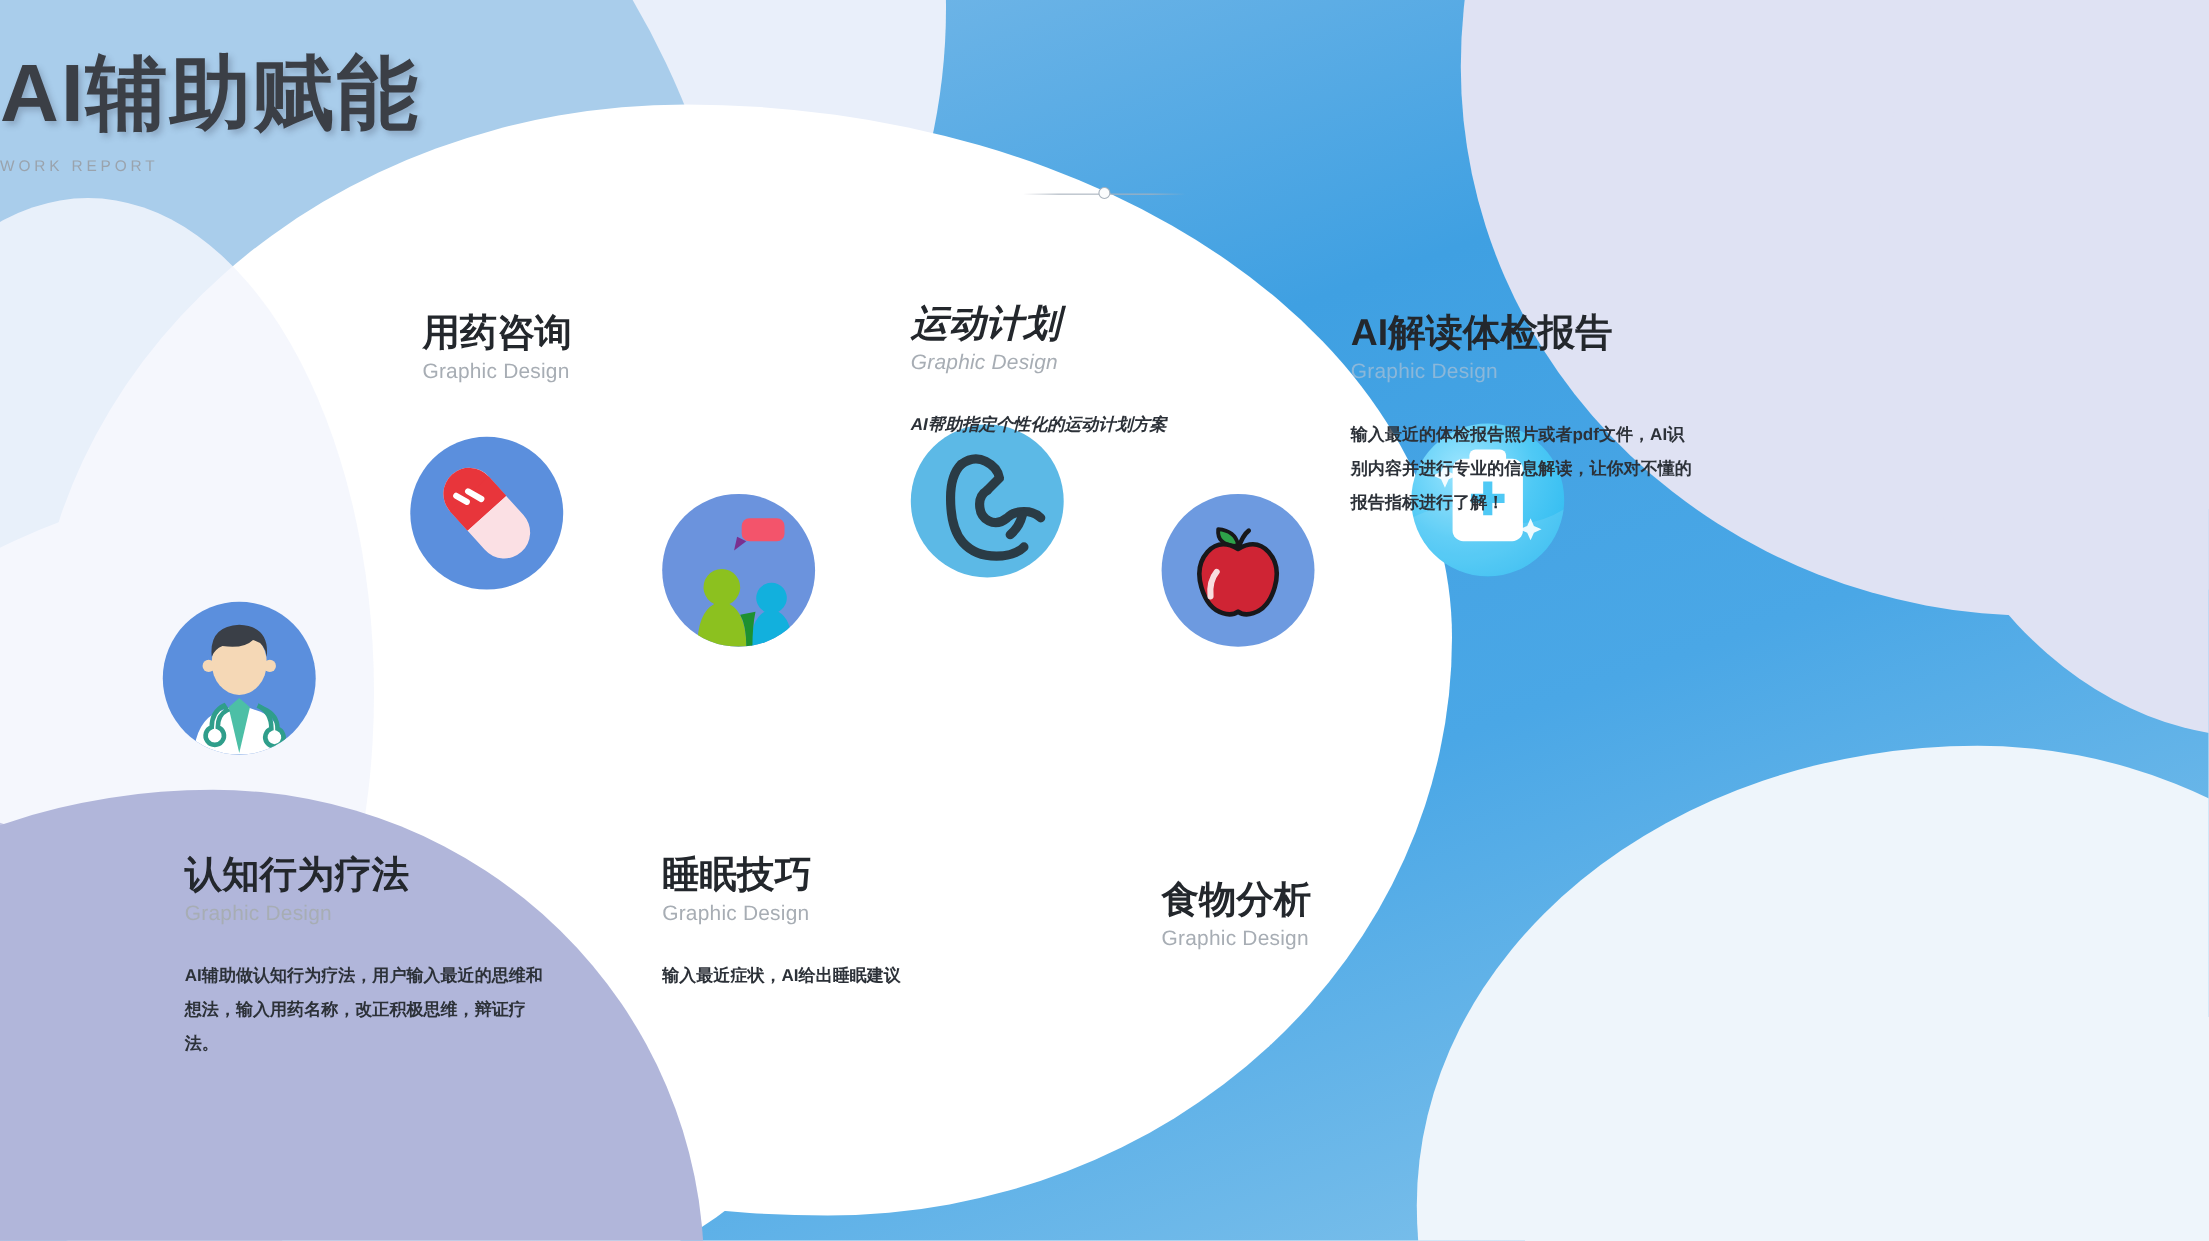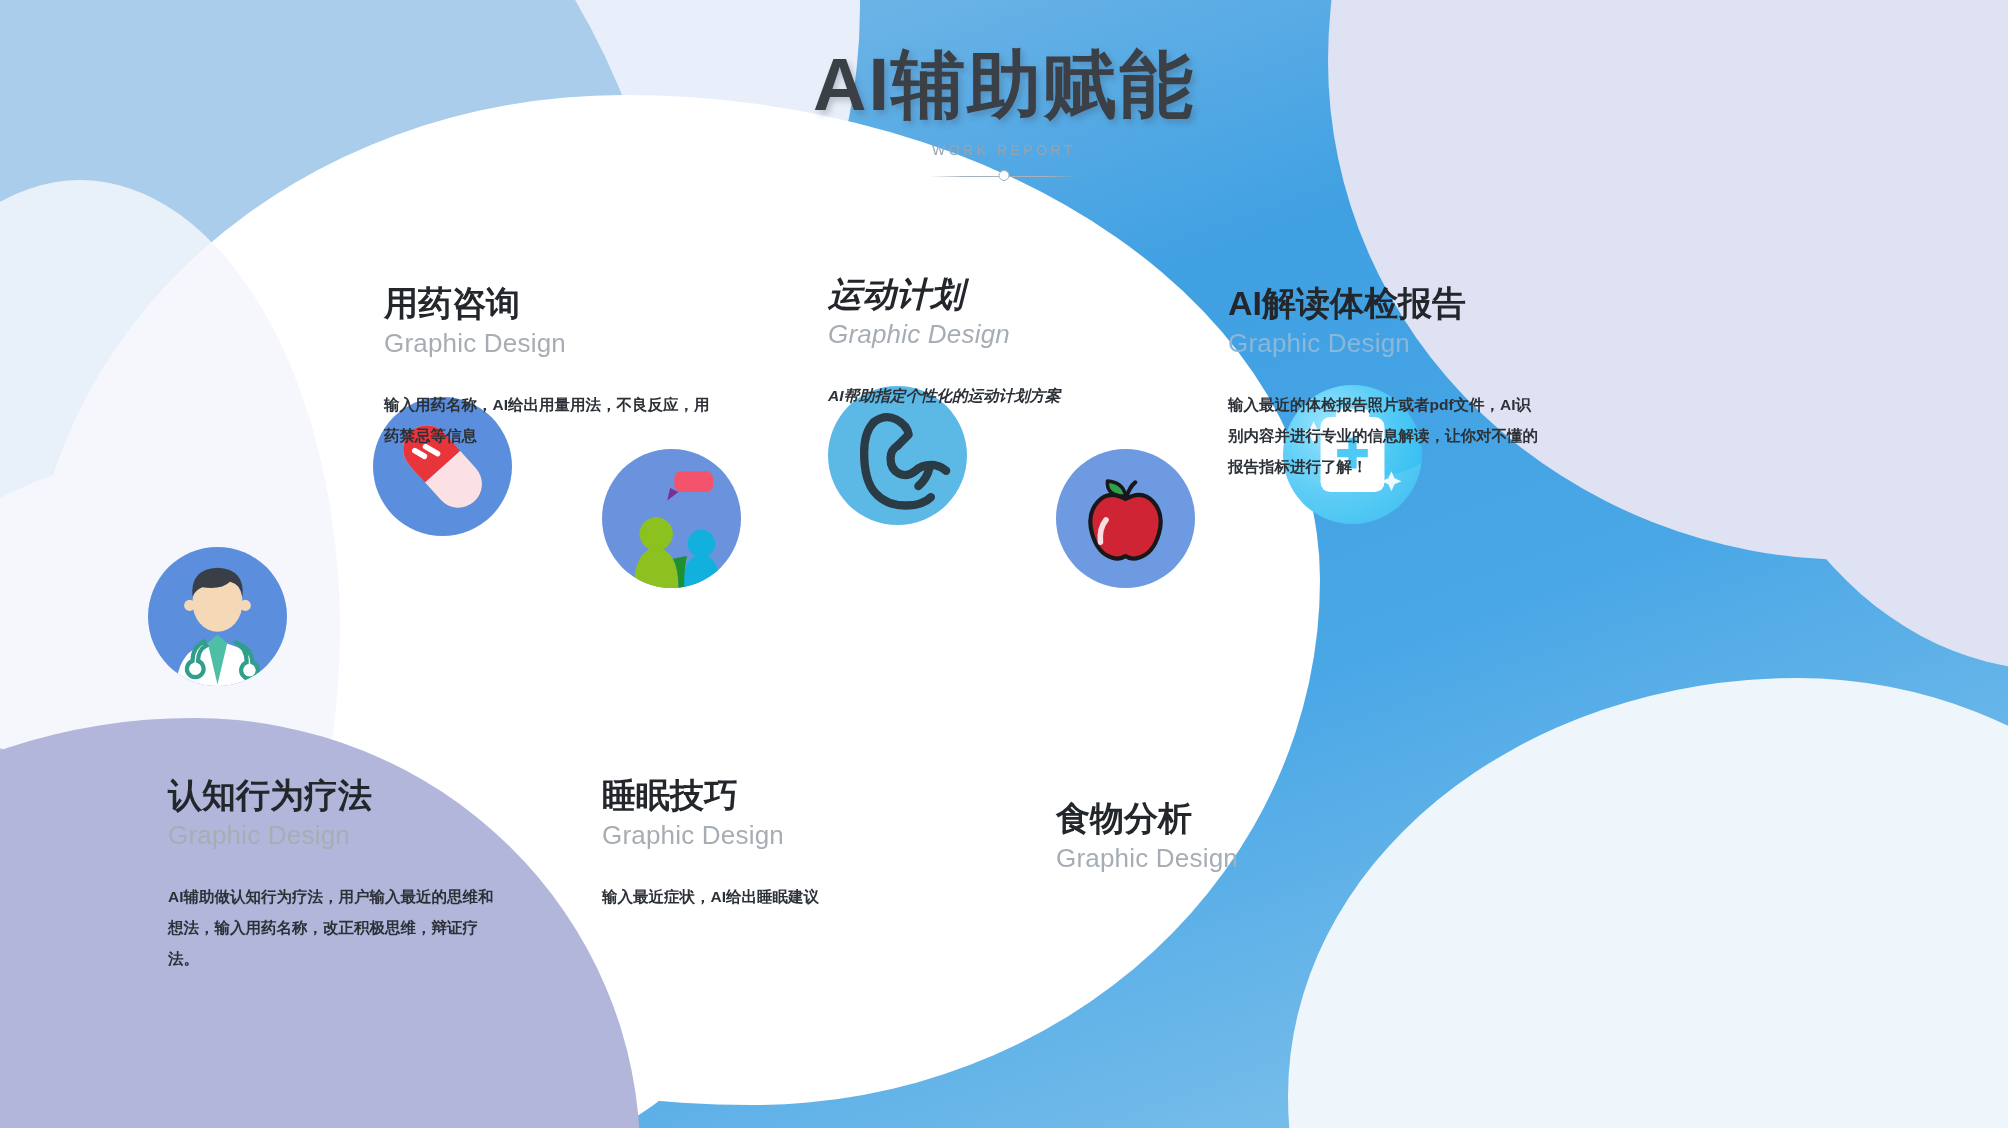--- a/index.html
+++ b/index.html
@@ -97,21 +97,21 @@
     width:520px; height:900px;
     background:#f3f6fd;
     border-radius: 50%;
     opacity:.85;
   }
 
   
   .header {
     position:absolute;
     left:0; right:0; top:46px;
-    text-align:center;
+    text-align:left;
     z-index:8;
   }
   .header-title {
     font-size:74px;
     font-weight:bold;
     color:#3b3f46;
     letter-spacing:2px;
     line-height:1.05;
     text-shadow: 3px 4px 6px rgba(60,70,90,.28);
     margin:0;
@@ -153,21 +153,21 @@
   }
   .feature .f-title {
     font-size:34px;
     font-weight:bold;
     color:#23272c;
     line-height:1.18;
     margin:0;
     white-space:nowrap;
   }
   .feature .f-sub {
-    font-size:26px;
+    font-size:19px;
     color:#a7adb4;
     margin-top:5px;
     letter-spacing:.2px;
     white-space:nowrap;
   }
   .feature .f-desc {
     margin-top:30px;
     font-size:15.5px;
     font-weight:bold;
     color:#2c3138;
@@ -299,21 +299,20 @@
 
   <div class="feature" id="blk-cbt">
     <div class="f-title">认知行为疗法</div>
     <div class="f-sub">Graphic Design</div>
     <div class="f-desc">AI辅助做认知行为疗法，用户输入最近的思维和想法，输入用药名称，改正积极思维，辩证疗法。</div>
   </div>
 
   <div class="feature" id="blk-med">
     <div class="f-title">用药咨询</div>
     <div class="f-sub">Graphic Design</div>
-    <div class="f-desc">输入用药名称，AI给出用量用法，不良反应，用药禁忌等信息</div>
   </div>
 
   <div class="feature" id="blk-sleep">
     <div class="f-title">睡眠技巧</div>
     <div class="f-sub">Graphic Design</div>
     <div class="f-desc">输入最近症状，AI给出睡眠建议</div>
   </div>
 
   <div class="feature" id="blk-sport">
     <div class="f-title">运动计划</div>

